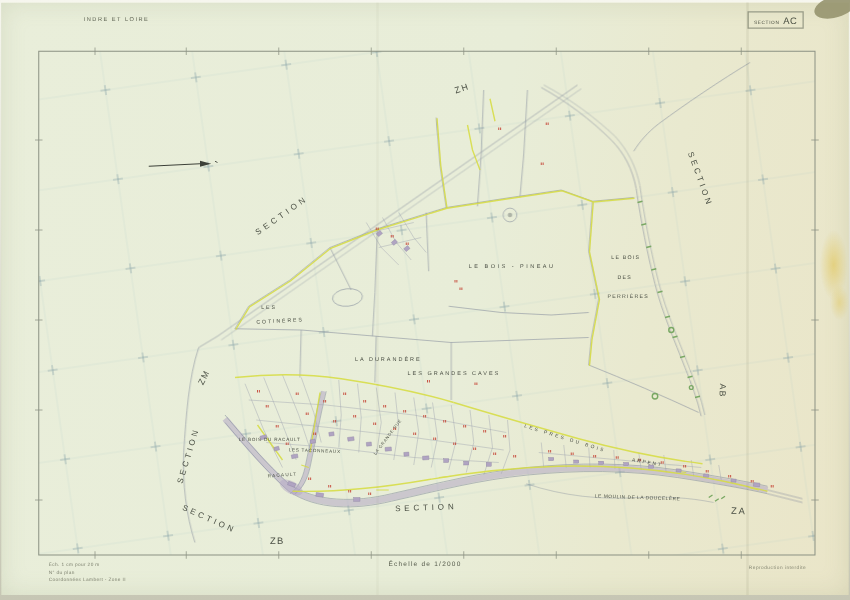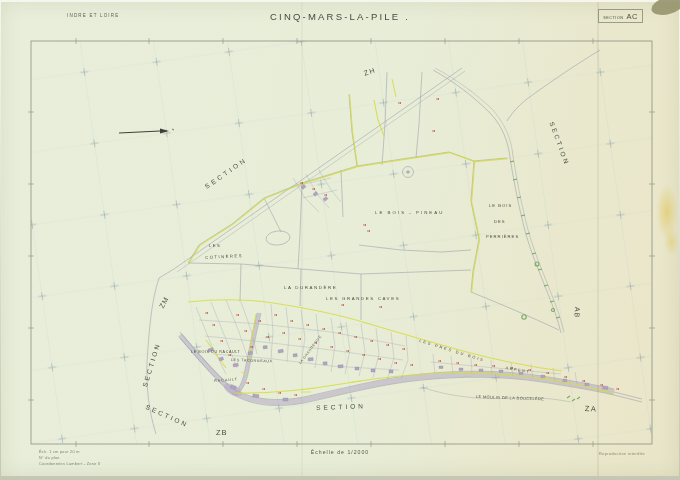--- a/index.html
+++ b/index.html
@@ -34,21 +34,20 @@
   .edge-stain2{position:absolute;right:0;top:226px;width:15px;height:28px;background:radial-gradient(closest-side,#e2ca69,rgba(226,202,105,0));opacity:.55;}
   .fold1{position:absolute;left:596px;top:0;width:2px;height:100%;background:rgba(110,110,80,.10);}
   .fold2{position:absolute;left:300px;top:0;width:1.5px;height:100%;background:rgba(110,110,80,.05);}
 </style>
 </head>
 <body>
 
 <div class="sheet">
 
   <div class="hdr-dept">INDRE ET LOIRE</div>
-  <div class="hdr-title">CINQ-MARS-LA-PILE .</div>
   <div class="hdr-section">
     <span class="w">SECTION</span>
     <span class="c">AC</span>
   </div>
 
   <svg class="map-svg" width="678" height="474" viewBox="0 0 678 474">
     <defs>
       <pattern id="grid" width="73" height="72" patternUnits="userSpaceOnUse" patternTransform="rotate(-8 340 240)">
         <path d="M0 36H73 M36.5 0V72" stroke="#a9c4c8" stroke-width="0.4" opacity="0.4" fill="none"></path>
         <path d="M32.5 36h8 M36.5 32v8" stroke="#7d98a0" stroke-width="0.6" opacity="0.75" fill="none"></path>

